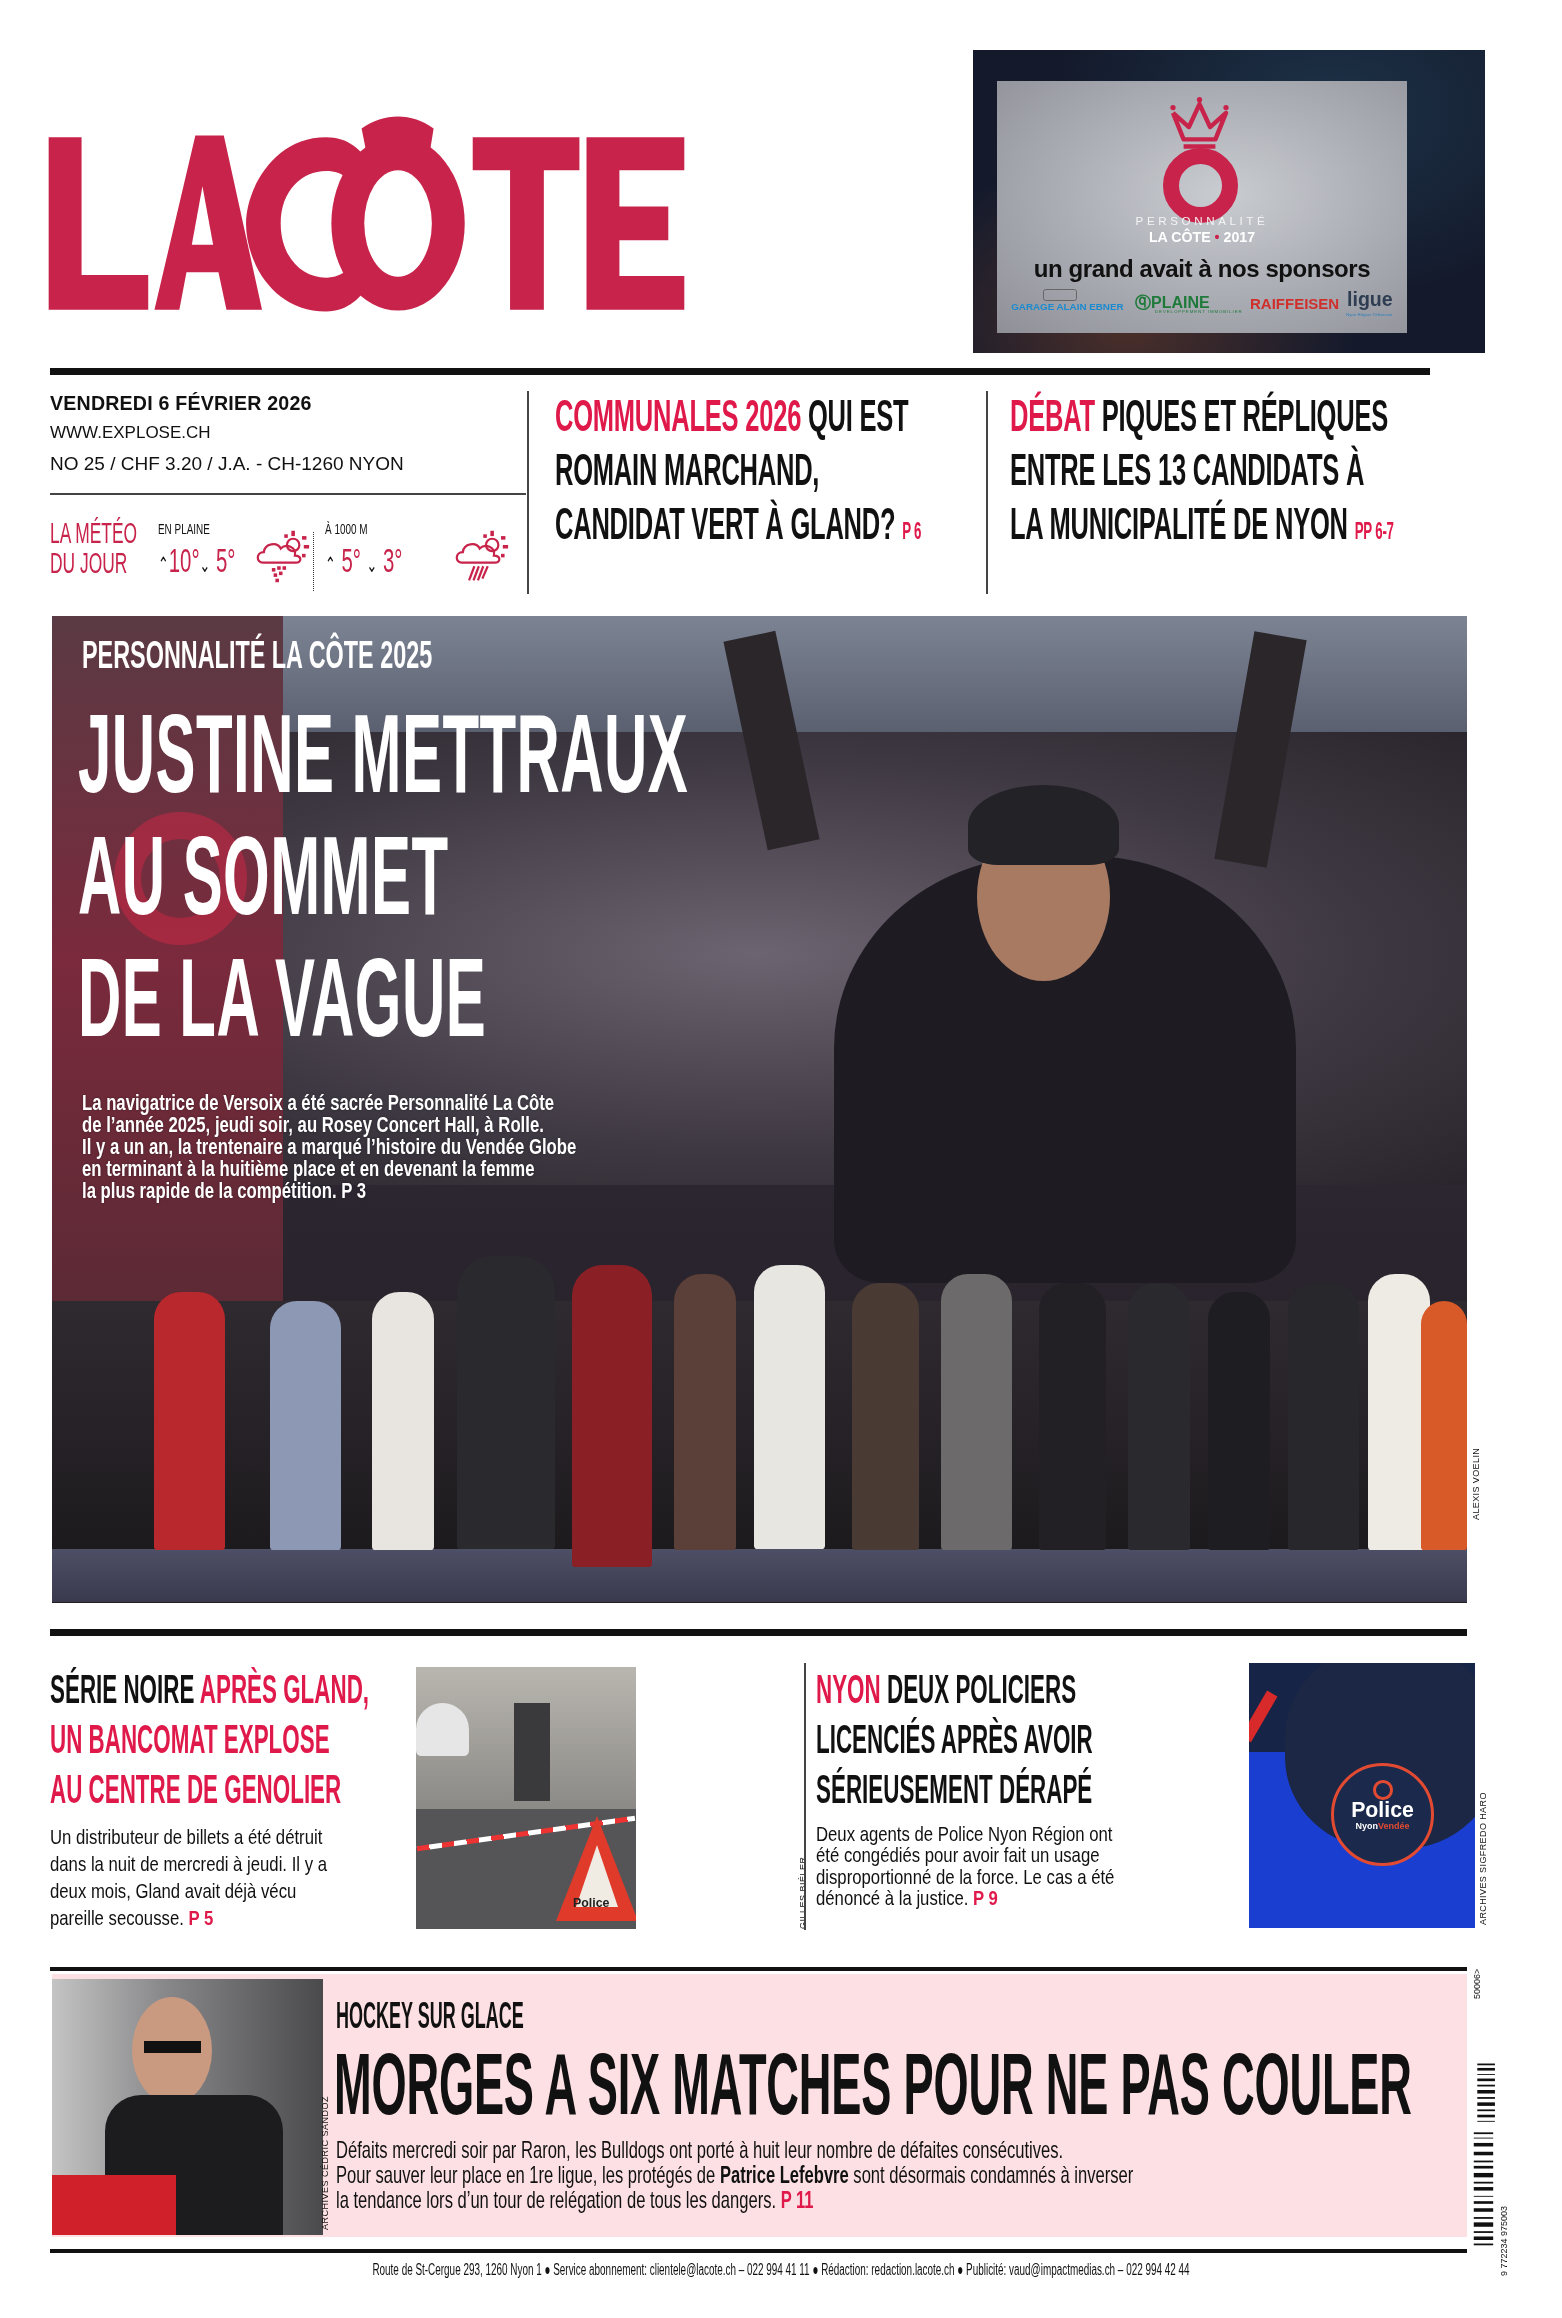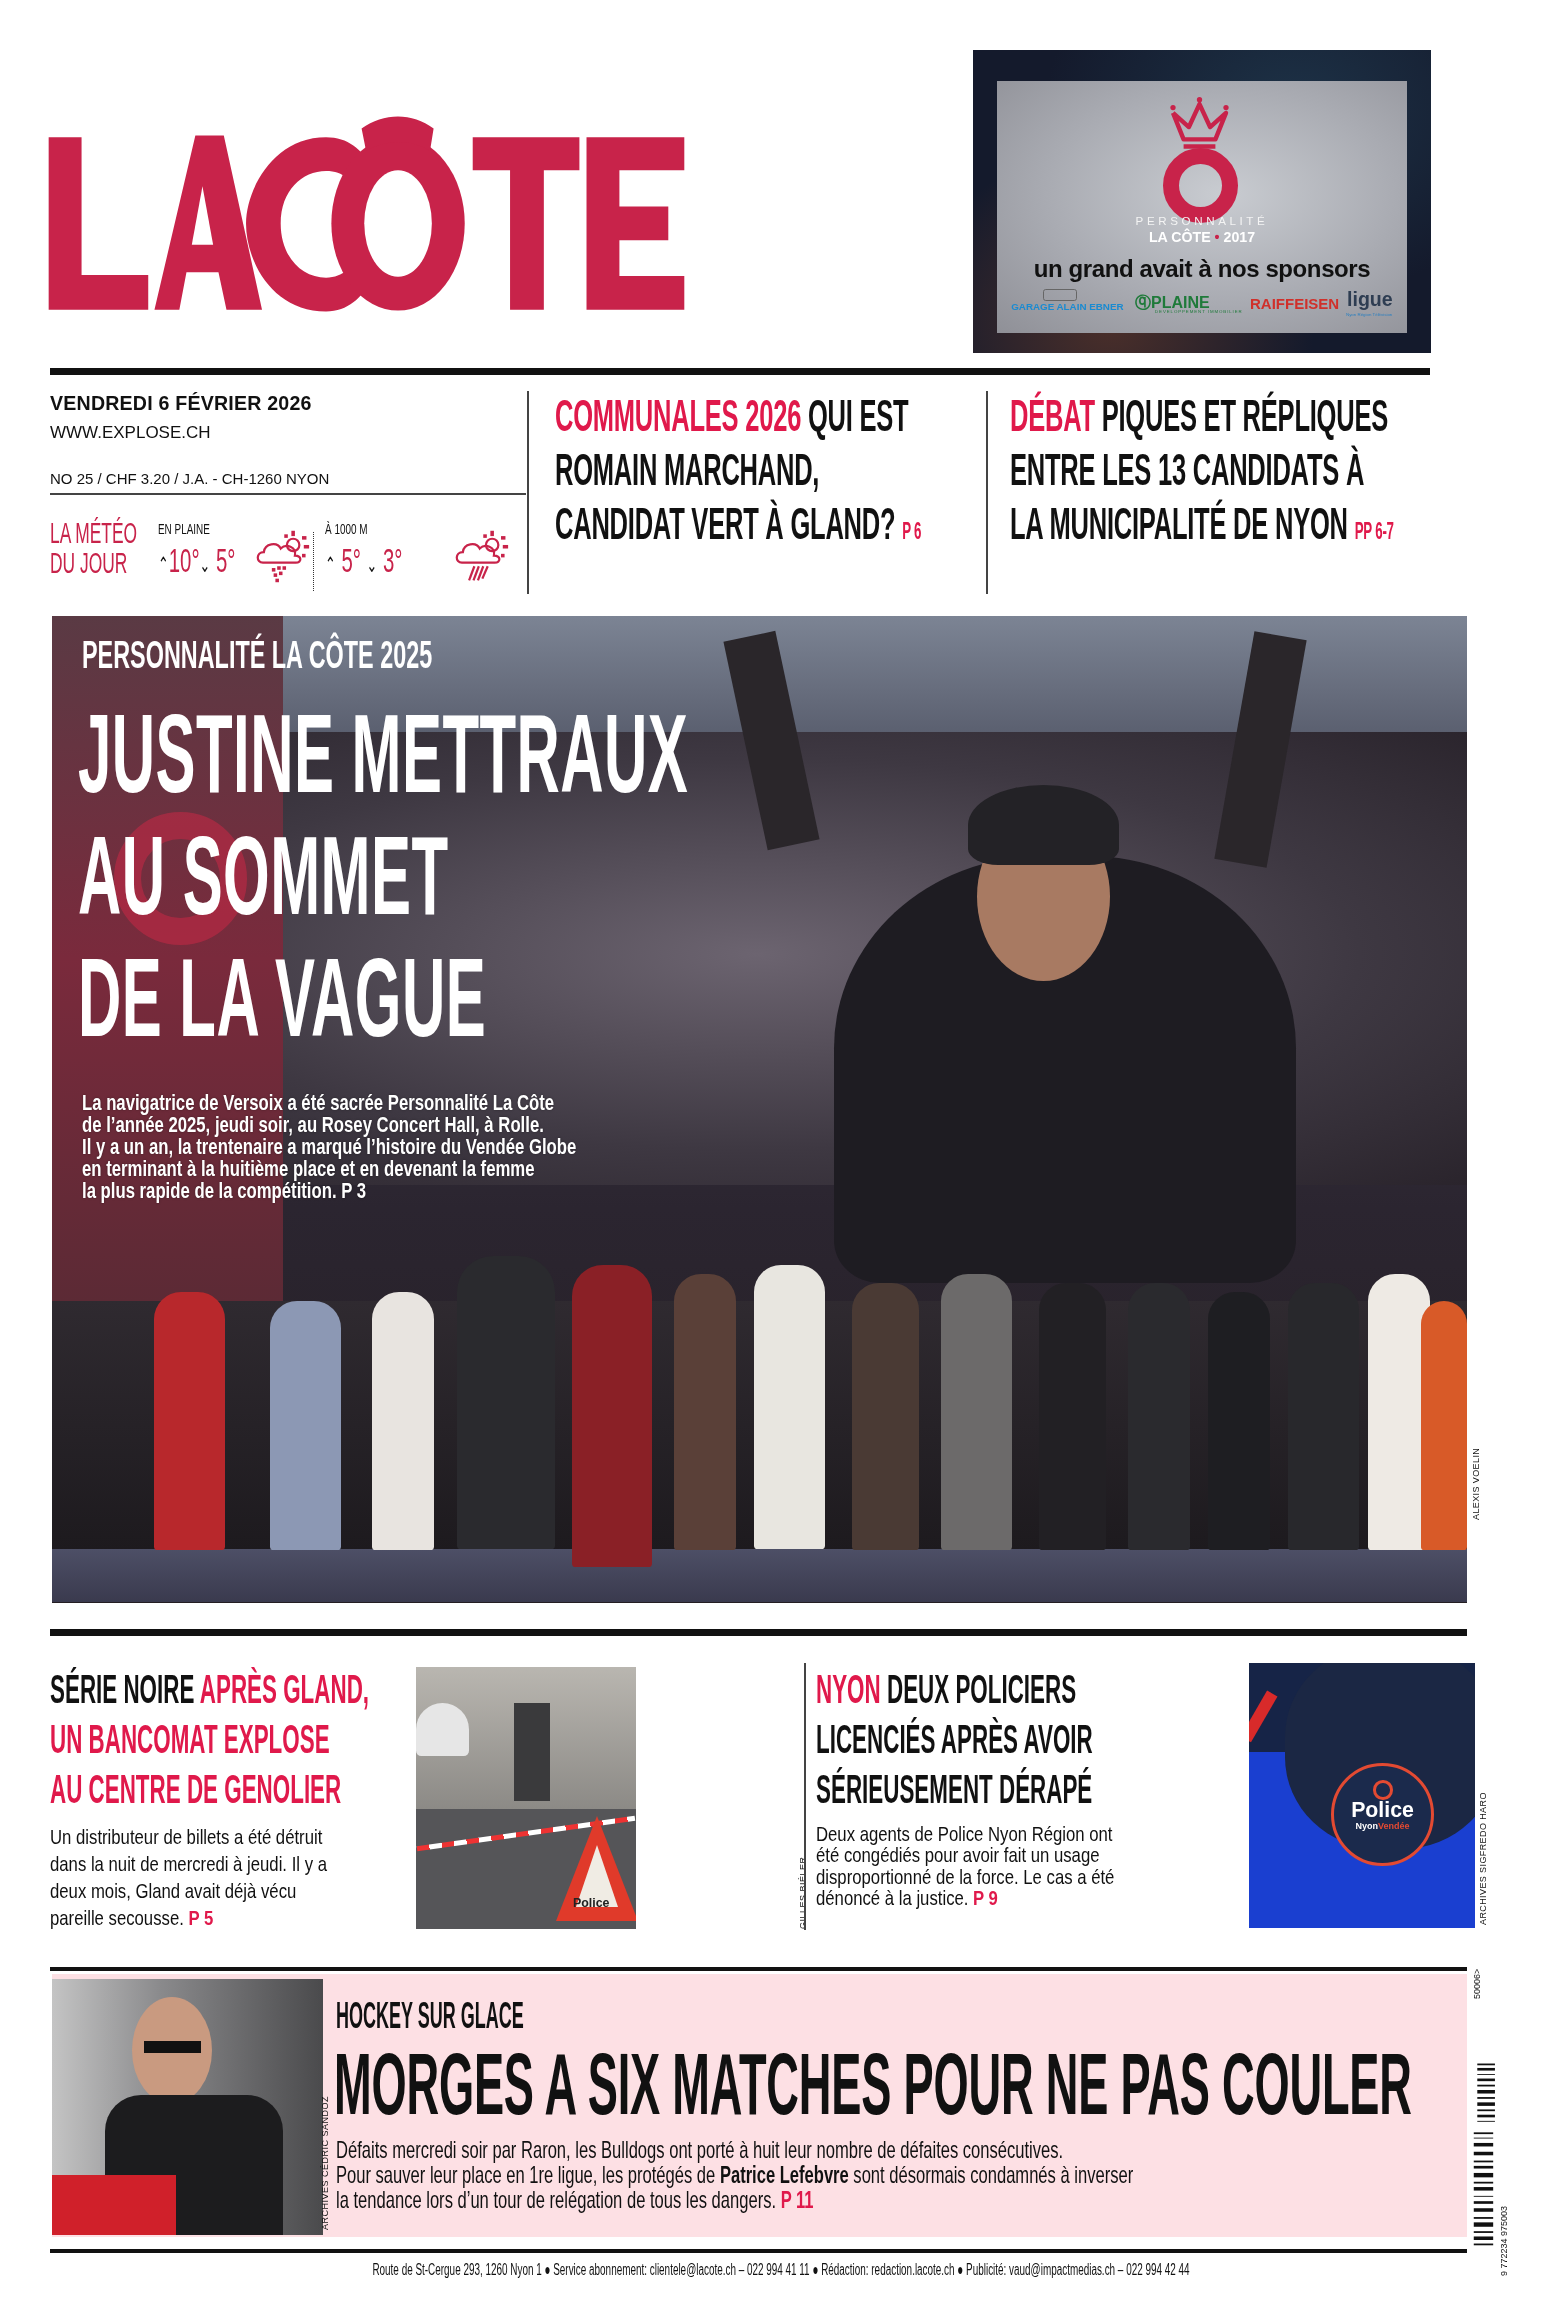--- a/index.html
+++ b/index.html
@@ -6,21 +6,21 @@
   html, body { width: 1562px; height: 2319px; background: #ffffff; overflow: hidden; }
   body { position: relative; font-family: "Liberation Sans", sans-serif; color: #111; }
   .abs { position: absolute; }
   .pink { color: #e0194b; }
 
   
   #masthead-logo { left: 46px; top: 84px; width: 889px; height: 231px; }
   #masthead-logo svg { width: 100%; height: 100%; }
 
   
-  #ad { left: 973px; top: 50px; width: 458px; height: 303px; background: #141a2c;
+  #ad { left: 973px; top: 50px; width: 512px; height: 303px; background: #141a2c;
         background-image: radial-gradient(ellipse at 30% 90%, #4b2f2a 0%, transparent 45%), radial-gradient(ellipse at 70% 20%, #1d3247 0%, transparent 55%); }
   #ad-inner { position: absolute; left: 24px; top: 31px; width: 410px; height: 252px;
         background: radial-gradient(ellipse at 55% 45%, #c9ccd1 0%, #a9abb2 55%, #8f9097 100%); }
   #ad-crown { position: absolute; left: 167px; top: 16px; width: 71px; height: 53px; }
   #ad-ring { position: absolute; left: 166px; top: 67px; width: 75px; height: 75px; border-radius: 50%; border: 16px solid #c8234a; }
   #ad-pers { position: absolute; left: 0; width: 100%; top: 133px; text-align: center; color: #f4f4f4; font-size: 11.6px; letter-spacing: 3.6px; }
   #ad-lacote { position: absolute; left: 0; width: 100%; top: 148px; text-align: center; color: #fff; font-size: 14.2px; font-weight: bold; }
   #ad-lacote .dot { color: #c8234a; }
   #ad-thanks { position: absolute; left: 0; width: 100%; top: 174px; text-align: center; color: #111; font-size: 24px; font-weight: bold; letter-spacing: -0.4px; }
   .sponsor { position: absolute; top: 212px; font-weight: bold; }
@@ -33,21 +33,21 @@
   #sp-nrtv-sub { position: absolute; left: 349px; top: 231px; font-size: 4.4px; color: #2a7fc0; }
 
   
   .rule-thick { position: absolute; height: 7.1px; background: #111; }
   .rule-thin { position: absolute; height: 1.8px; background: #444; }
   .vrule { position: absolute; width: 1.8px; background: #444; }
 
   
   #date { left: 50px; top: 392px; font-size: 19.6px; font-weight: bold; letter-spacing: 0.2px; }
   #url { left: 50px; top: 423px; font-size: 17px; }
-  #issue { left: 50px; top: 470px; font-size: 15px; text-align: right; }
+  #issue { left: 50px; top: 453px; font-size: 19px; text-align: right; }
 
   
   #meteo-label { left: 50px; top: 518px; font-size: 29px; line-height: 30px; color: #c8234a; transform: scaleX(0.6); transform-origin: left top; }
   .w-cap { position: absolute; font-size: 14.2px; transform: scaleX(0.7); transform-origin: left top; }
   .w-temps { position: absolute; font-size: 34px; color: #c8234a; transform: scaleX(0.6); transform-origin: left top; white-space: nowrap; }
   .w-temps .arr { color: #111; font-size: 21.3px; }
   .w-icon { position: absolute; width: 57px; height: 55px; }
   #w-sep { left: 313px; top: 532px; width: 0; height: 59px; border-left: 1.8px dotted #333; }
 
   

